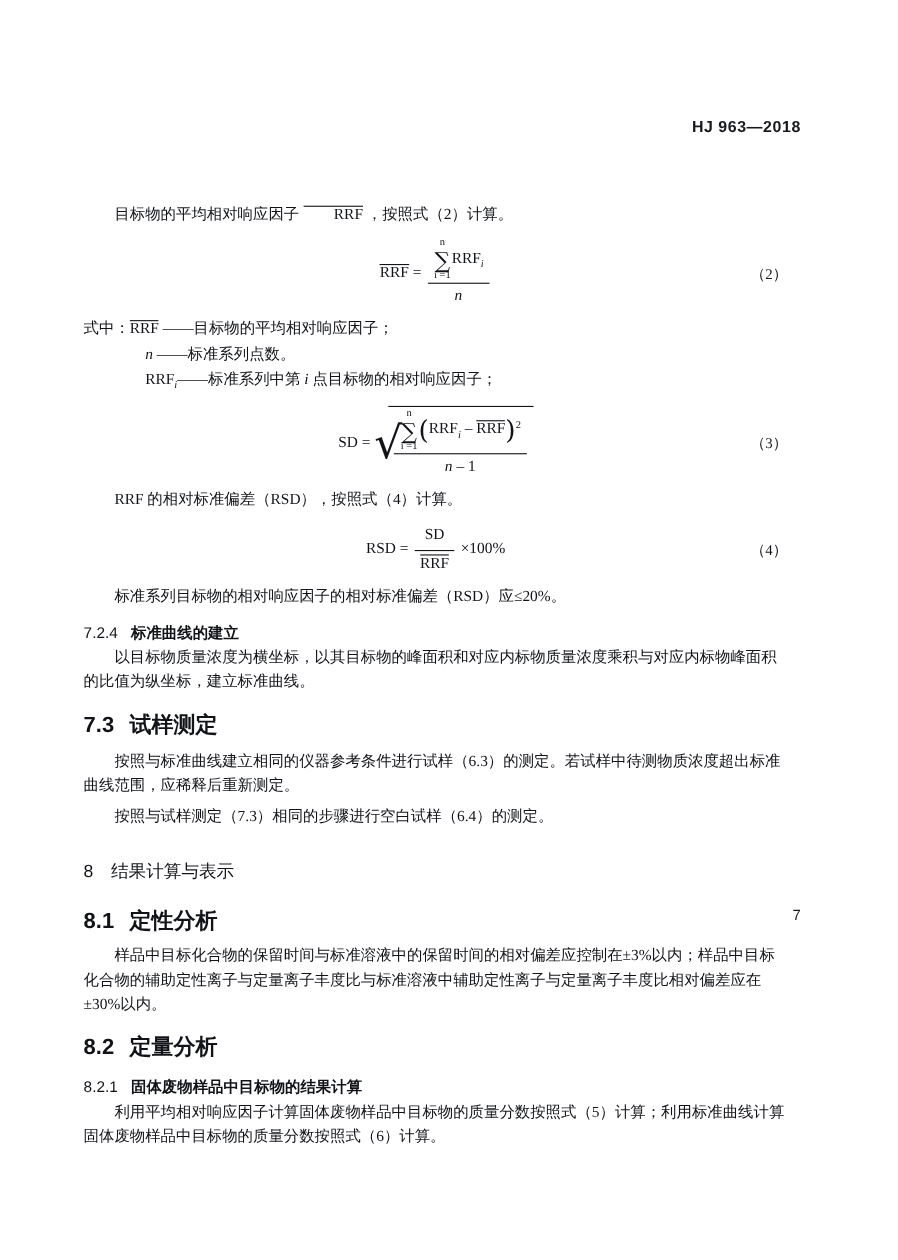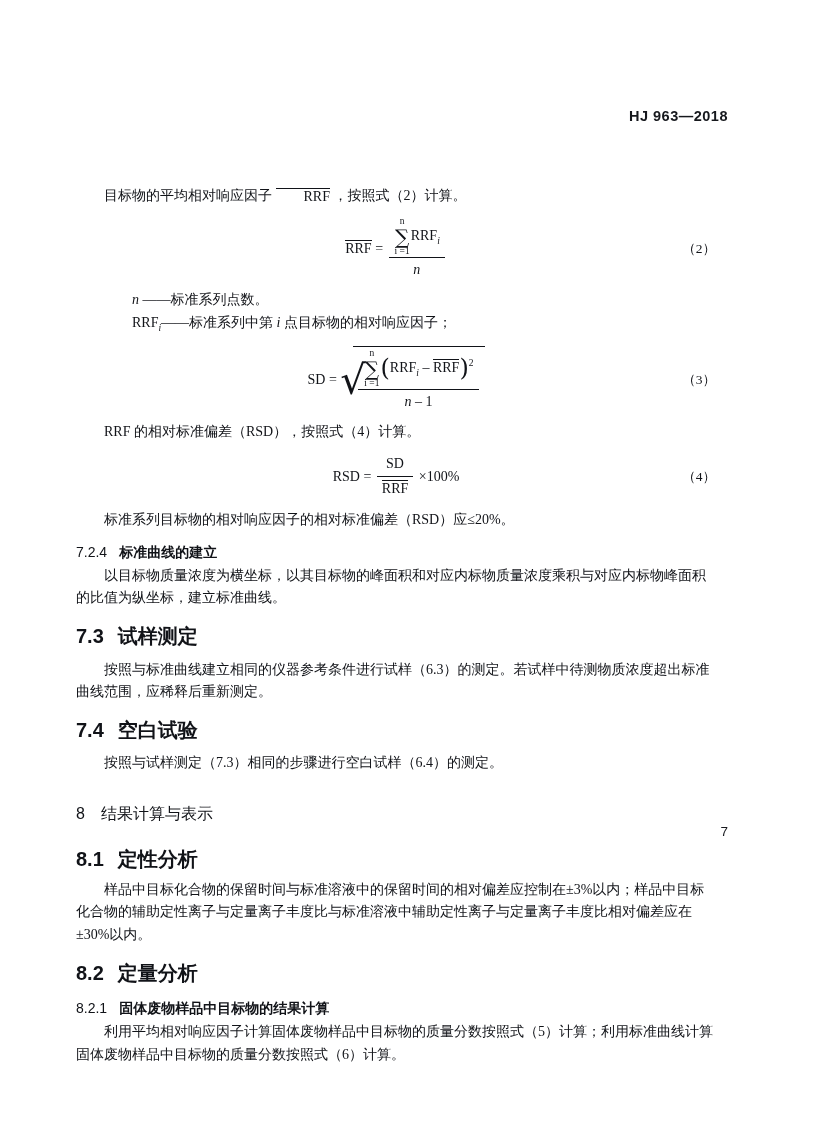--- a/index.html
+++ b/index.html
@@ -210,20 +210,21 @@
         <span class="frac math">
           <span class="num">
             <span class="sum"><span class="lim-top">n</span><span class="sigma">∑</span><span class="lim-bot">i =1</span></span><span class="math">RRF<span class="sub ital">i</span></span>
           </span>
           <span class="den ital">n</span>
         </span>
       </div>
       <div class="formula-num">（2）</div>
     </div>
 
+    <p>式中：<span class="overline math">RRF</span> ——目标物的平均相对响应因子；</p>
     <p style="text-indent:56px;"><span class="ital">n</span> ——标准系列点数。</p>
     <p style="text-indent:56px;">RRF<span class="sub ital">i</span>——标准系列中第 <span class="ital">i</span> 点目标物的相对响应因子；</p>
 
 
     <div class="formula-row" style="min-height:56px;">
       <div class="formula-center">
         <span class="math">SD =</span>
         <span class="radical">
           <span class="rad-sign">√</span>
           <span class="rad-body">
@@ -254,21 +255,20 @@
     </div>
 
     <p class="indent">标准系列目标物的相对响应因子的相对标准偏差（RSD）应≤20%。</p>
 
     <div class="h-sub"><span>7.2.4</span><span class="gap"></span><span style="font-weight:bold;">标准曲线的建立</span></div>
     <p class="indent">以目标物质量浓度为横坐标，以其目标物的峰面积和对应内标物质量浓度乘积与对应内标物峰面积的比值为纵坐标，建立标准曲线。</p>
 
     <div class="h-num"><span>7.3</span><span class="gap"></span><span>试样测定</span></div>
     <p class="indent" style="margin-top:6px;">按照与标准曲线建立相同的仪器参考条件进行试样（6.3）的测定。若试样中待测物质浓度超出标准曲线范围，应稀释后重新测定。</p>
 
-    <div class="h-num"><span>7.4</span><span class="gap"></span><span>空白试验</span></div>
     <p class="indent" style="margin-top:6px;">按照与试样测定（7.3）相同的步骤进行空白试样（6.4）的测定。</p>
 
     <div class="h-big"><span>8</span><span class="gap"></span><span>结果计算与表示</span></div>
 
     <div class="h-num" style="margin-top:18px;"><span>8.1</span><span class="gap"></span><span>定性分析</span></div>
     <p class="indent">样品中目标化合物的保留时间与标准溶液中的保留时间的相对偏差应控制在±3%以内；样品中目标化合物的辅助定性离子与定量离子丰度比与标准溶液中辅助定性离子与定量离子丰度比相对偏差应在±30%以内。</p>
 
     <div class="h-num"><span>8.2</span><span class="gap"></span><span>定量分析</span></div>
 
     <div class="h-sub" style="margin-top:8px;"><span>8.2.1</span><span class="gap"></span><span style="font-weight:bold;">固体废物样品中目标物的结果计算</span></div>

